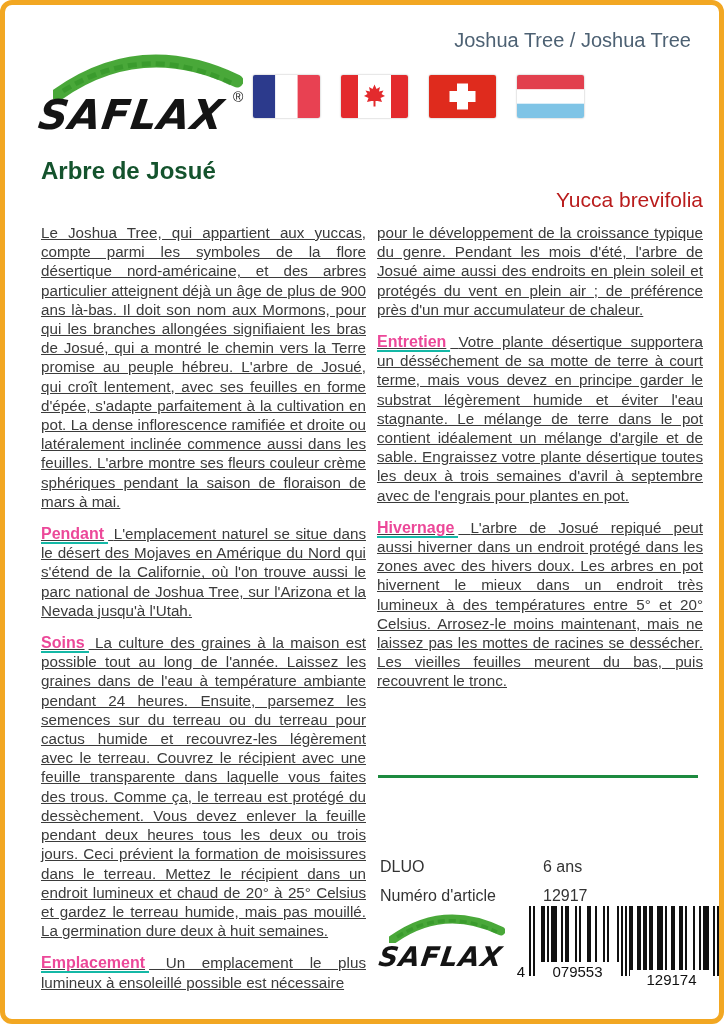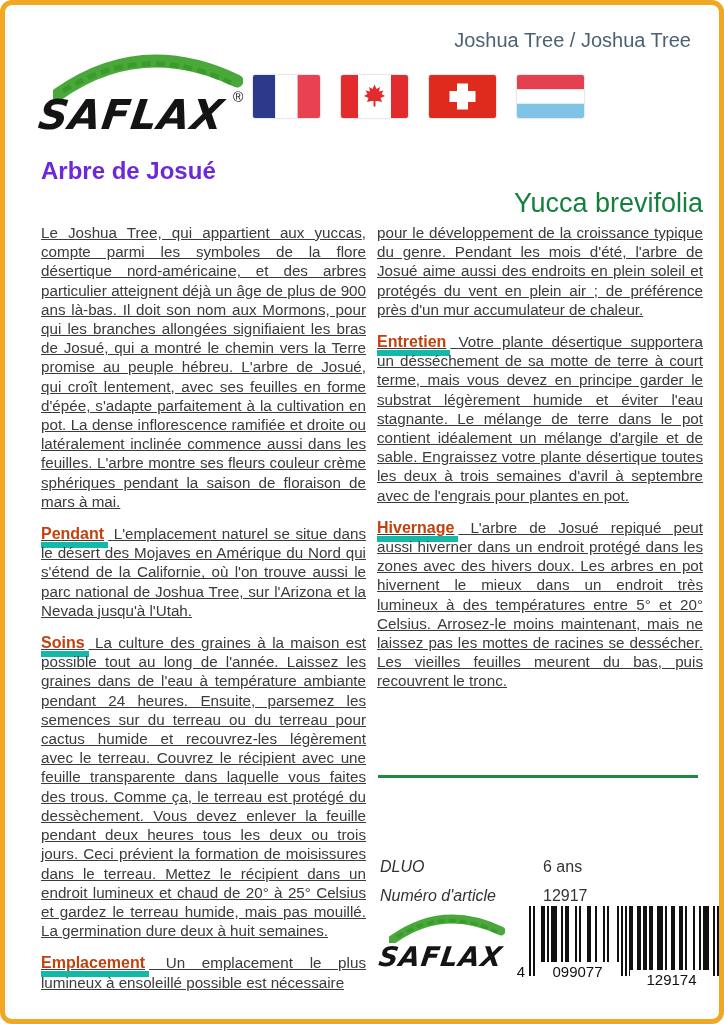--- a/index.html
+++ b/index.html
@@ -15,36 +15,36 @@
   .logo-big .logo-text {
     position:absolute; top:48px; left:0; font-family:"DejaVu Sans", sans-serif;
     font-weight:bold; font-style:italic; font-size:41px; letter-spacing:1px;
     color:#141414; transform:skewX(-8deg); white-space:nowrap;
   }
   .logo-big .reg { position:absolute; top:46px; left:194px; font-size:14px; color:#141414; font-style:normal; }
   .flags { position:absolute; top:70px; left:248px; display:flex; gap:21px; }
   .flag { width:67px; height:43px; border-radius:2px; box-shadow:0 0 2px rgba(0,0,0,.35); overflow:hidden; }
   .flag svg { display:block; }
   
-  .title-common { position:absolute; top:152px; left:36px; font-size:24px; font-weight:bold; color:#6d28d9; }
-  .title-botanical { position:absolute; top:183px; left:372px; width:326px; text-align:right; font-size:27px; color:#15803d; }
+  .title-common { position:absolute; top:152px; left:36px; font-size:24px; font-weight:bold; color:#14532d; }
+  .title-botanical { position:absolute; top:183px; left:372px; width:326px; text-align:right; font-size:21px; color:#b91c1c; }
   
   .col { position:absolute; top:218px; font-size:15.2px; line-height:19.2px; text-align:justify; color:#3b3b3b; }
   .col-left  { left:36px;  width:325px;text-decoration:underline; }
   .col-right { left:372px; width:326px;text-decoration:underline; }
   .col p { margin:0 0 13px 0; }
   .sec-h {
-    color:#c2410c; font-weight:bold; font-size:16px;
-    border-bottom:6px solid #14b8a6; padding-right:4px;
+    color:#ec4899; font-weight:bold; font-size:16px;
+    border-bottom:2px solid #14b8a6; padding-right:4px;
   }
   
   .footer-rule { position:absolute; top:770px; left:373px; width:320px; height:3px; background:#1D8A3F; }
   .info-table { position:absolute; top:853px; left:375px; width:325px; font-size:16px; color:#333; }
   .info-row { display:flex; margin-bottom:11px; }
-  .info-label { width:163px;font-style:italic; }
+  .info-label { width:163px; }
   .logo-small { position:absolute; top:898px; left:372px; width:140px; height:90px; }
   .logo-small svg.arc { position:absolute; top:6px; left:12px; }
   .logo-small .logo-text {
     position:absolute; top:38px; left:2px; font-family:"DejaVu Sans", sans-serif;
     font-weight:bold; font-style:italic; font-size:27px; letter-spacing:1px;
     color:#141414; transform:skewX(-8deg); white-space:nowrap;
   }
   .barcode { position:absolute; top:901px; left:510px; width:206px; height:92px; }
   .barcode svg { position:absolute; top:0; left:0; }
   .bc-digit { position:absolute; font-size:15px; color:#111; background:#fff; text-align:center; top:56px; height:20px; line-height:20px; }
@@ -179,17 +179,17 @@
         <rect x="170" y="0" width="2" height="70" fill="#111111"></rect>
         <rect x="178" y="0" width="2" height="70" fill="#111111"></rect>
         <rect x="184" y="0" width="2" height="70" fill="#111111"></rect>
         <rect x="188" y="0" width="2" height="70" fill="#111111"></rect>
         <rect x="190" y="0" width="2" height="70" fill="#111111"></rect>
         <rect x="192" y="0" width="2" height="70" fill="#111111"></rect>
         <rect x="198" y="0" width="2" height="70" fill="#111111"></rect>
         <rect x="202" y="0" width="2" height="70" fill="#111111"></rect>
       </svg>
     <span class="bc-digit bc-left">4</span>
-    <span class="bc-digit bc-g1">099077</span>
+    <span class="bc-digit bc-g1">079553</span>
     <span class="bc-digit bc-g2">129174</span>
   </div>
 
 </div>
 
 </body></html>

